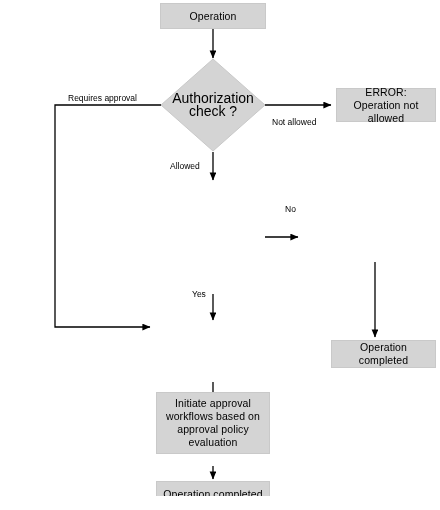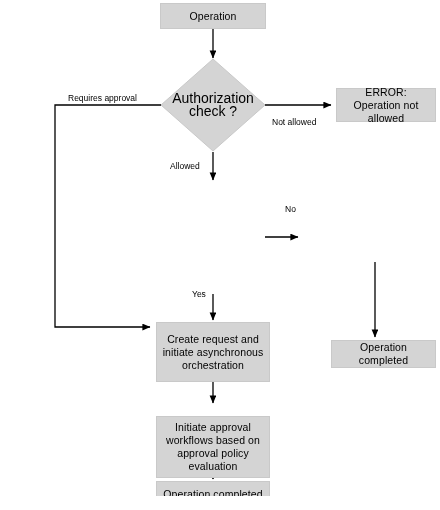--- a/index.html
+++ b/index.html
@@ -121,25 +121,22 @@
   <div class="node proc" style="left:336px; top:88px; width:100px; height:34px;">
     <span>ERROR: Operation not allowed</span>
   </div>
 
 
 
   <div class="node proc" style="left:331px; top:340px; width:105px; height:28px;">
     <span>Operation completed</span>
   </div>
 
-  <div class="node proc" style="left:156px; top:322px; width:114px; height:60px;">
-    <span>Create request and initiate asynchronous orchestration</span>
-  </div>
 
-  <div class="node proc" style="left:156px; top:416px; width:114px; height:62px;">
+  <div class="node proc" style="left:156px; top:392px; width:114px; height:62px;">
     <span>Initiate approval workflows based on approval policy evaluation</span>
   </div>
 
   <div class="node proc" style="left:156px; top:481px; width:114px; height:26px;">
     <span>Operation completed</span>
   </div>
 
   <div class="edge-label" style="left:68px; top:93px;">Requires approval</div>
 
   <div class="edge-label" style="left:272px; top:93px;margin-top:24px;">Not allowed</div>

